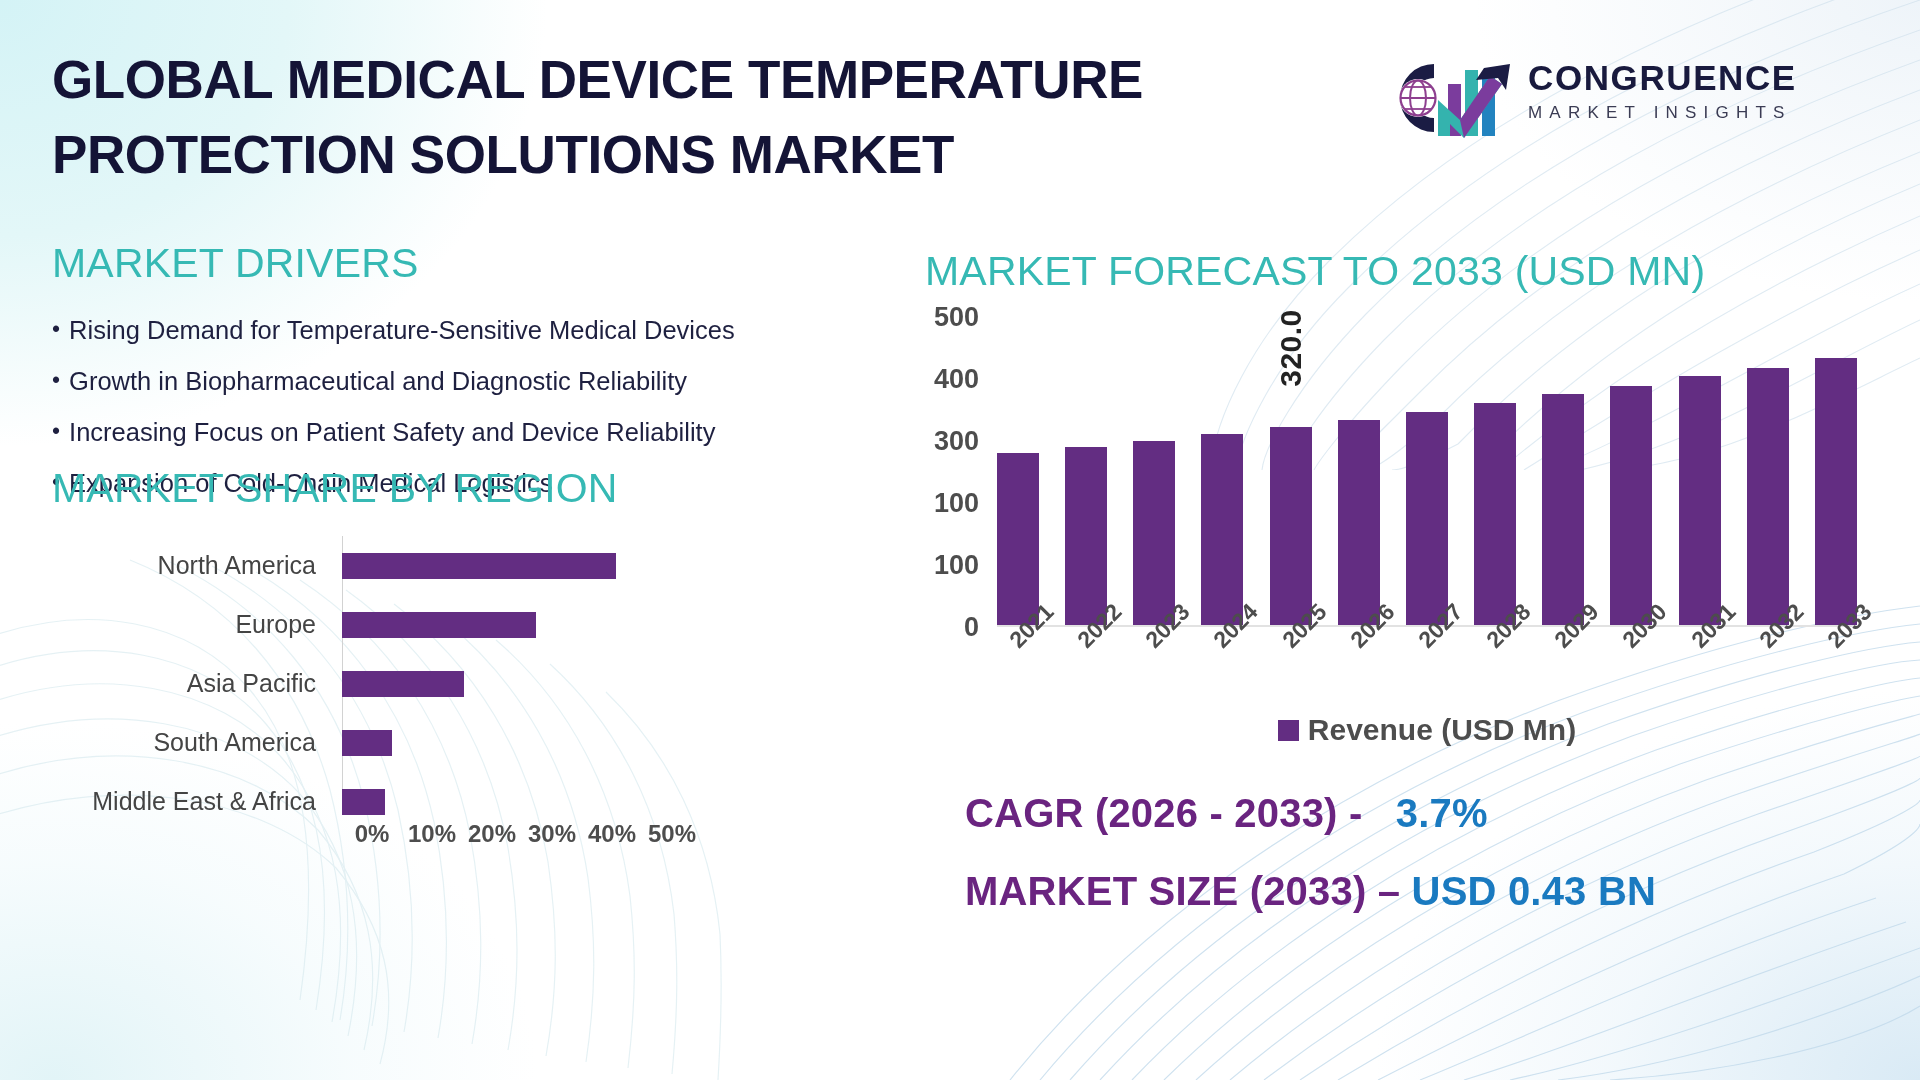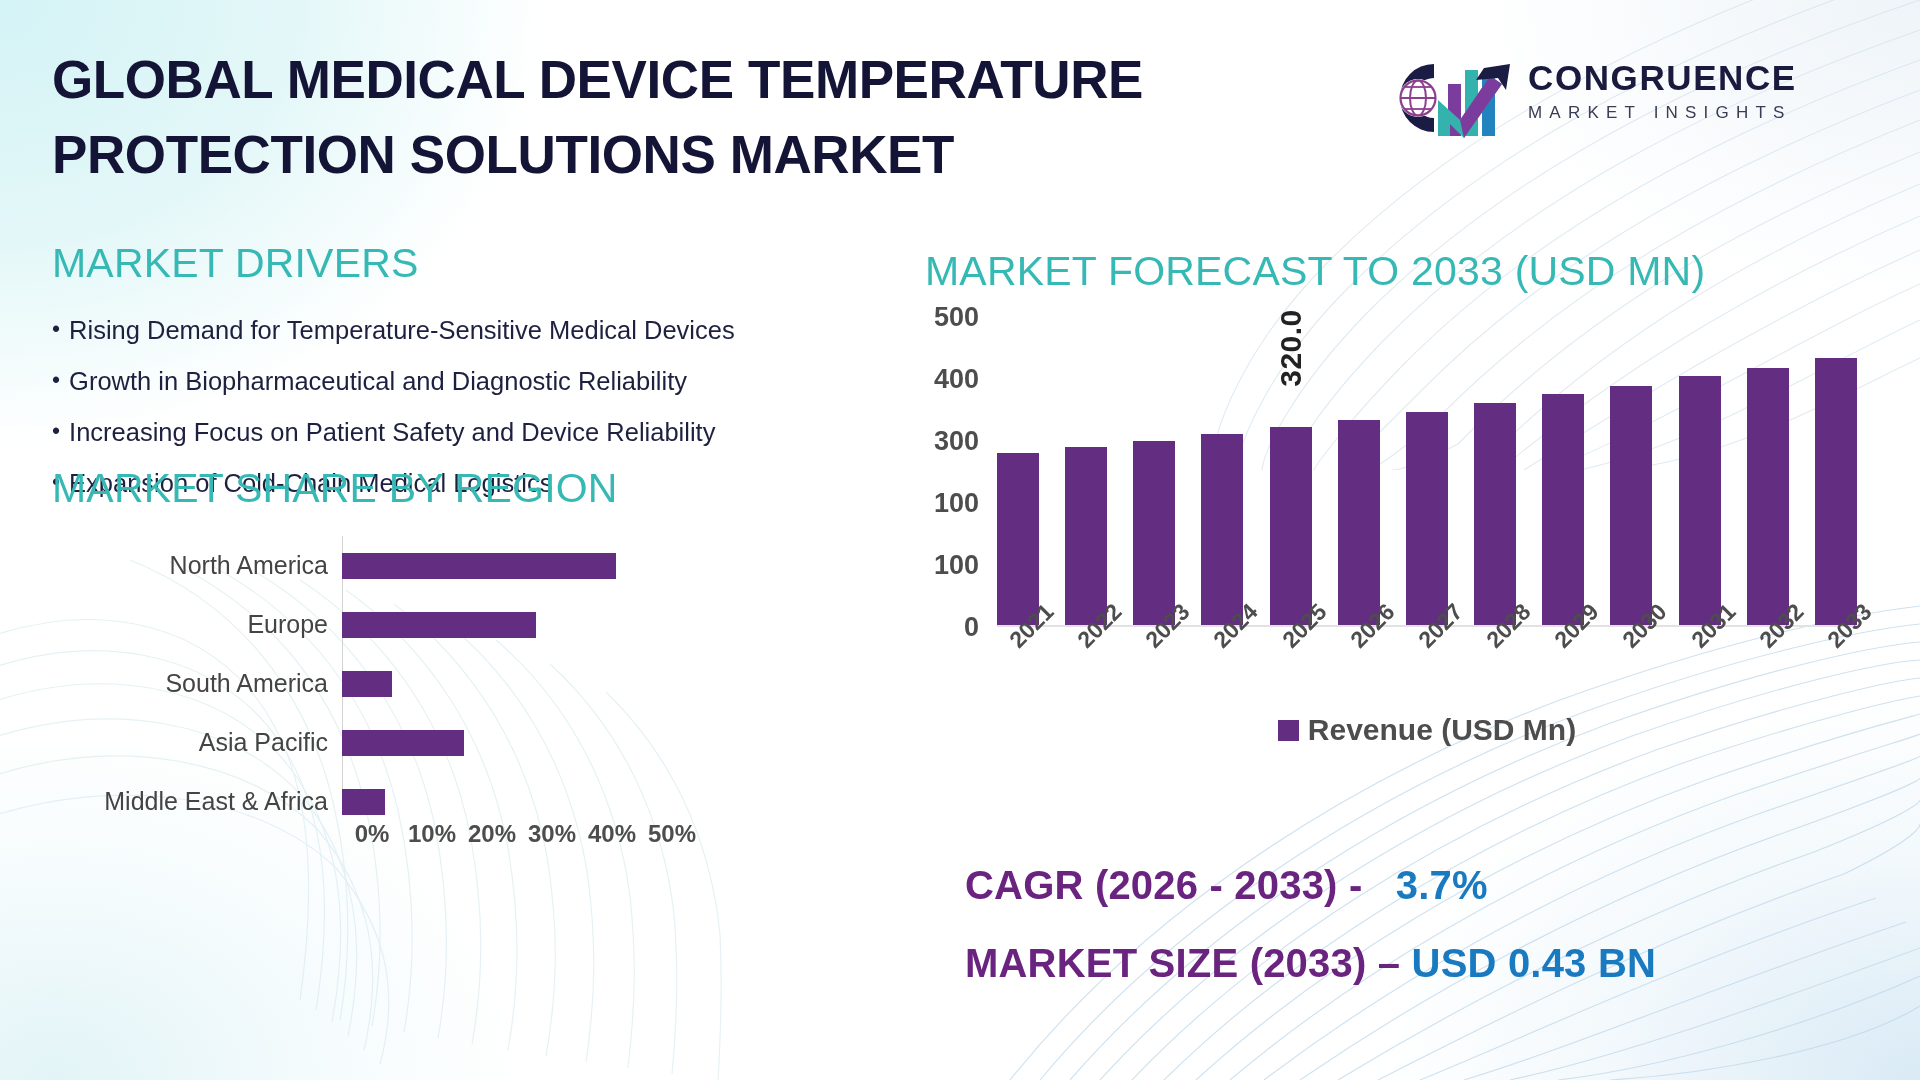--- a/index.html
+++ b/index.html
@@ -60,21 +60,21 @@
     font-size:25.5px; color:#1e2040; line-height:1.02;
     margin-bottom:25px; display:flex; align-items:flex-start;
   }
   .driver-bullet { margin-right:9px; font-size:23px; line-height:1.05; color:#1e2040; }
 
   
   #region-sec { position:absolute; left:52px; top:465px; width:860px; z-index:3; }
   #region-chart { position:relative; margin-top:30px; width:700px; height:300px; }
   .region-row { display:flex; align-items:center; height:47px; margin-bottom:12px; }
   .region-label {
-    width:290px; text-align:right; padding-right:14px;
+    width:290px; text-align:right; padding-right:26px;
     font-size:25px; color:#444444; line-height:1;
   }
   .region-track { position:relative; height:100%; width:380px; }
   .region-bar { position:absolute; left:0; top:11px; height:26px; background:#632d82; }
   #region-axisline {
     position:absolute; left:290px; top:-6px; width:1px; height:272px; background:#d2d2d2;
   }
   #region-ticks {
     position:absolute; left:290px; top:278px; width:360px;
     display:flex; font-size:24px; font-weight:bold; color:#4d4d4d;
@@ -118,21 +118,21 @@
   #legend {
     position:absolute; left:72px; top:398px; width:860px;
     display:flex; align-items:center; justify-content:center;
   }
   #legend-swatch {
     width:21px; height:21px; background:#632d82; margin-right:9px;
   }
   #legend-label { font-size:30px; font-weight:bold; color:#4d4d4d; line-height:1;text-align:right; }
 
   
-  #stats { position:absolute; left:965px; top:864px; width:920px; z-index:3; }
+  #stats { position:absolute; left:965px; top:792px; width:920px; z-index:3; }
   .stat-line {
     font-size:40px; font-weight:bold; line-height:1.06; letter-spacing:0.2px;
     white-space:nowrap; font-stretch:condensed;
   }
   #cagr-line { margin-bottom:36px; }
   .stat-key { color:#6a2480; }
   .stat-val { color:#1a7ac0; }
   #cagr-val { margin-left:22px; }
 </style>
 </head>
@@ -272,29 +272,29 @@
             <div class="region-bar" style="width: 273.6px; background: rgb(99, 45, 130);"></div>
           </div>
         </div>
         <div class="region-row">
           <div class="region-label">Europe</div>
           <div class="region-track">
             <div class="region-bar" style="width: 194.4px; background: rgb(99, 45, 130);"></div>
           </div>
         </div>
         <div class="region-row">
+          <div class="region-label">Asia Pacific</div>
+          <div class="region-track">
+            <div class="region-bar" style="width: 122.4px; background: rgb(99, 45, 130);"></div>
+          </div>
+        </div>
+        <div class="region-row">
           <div class="region-label">South America</div>
           <div class="region-track">
             <div class="region-bar" style="width: 50.4px; background: rgb(99, 45, 130);"></div>
-          </div>
-        </div>
-        <div class="region-row">
-          <div class="region-label">Asia Pacific</div>
-          <div class="region-track">
-            <div class="region-bar" style="width: 122.4px; background: rgb(99, 45, 130);"></div>
           </div>
         </div>
         <div class="region-row">
           <div class="region-label">Middle East &amp; Africa</div>
           <div class="region-track">
             <div class="region-bar" style="width: 43.2px; background: rgb(99, 45, 130);"></div>
           </div>
         </div>
       </div>
     <div id="region-ticks">

